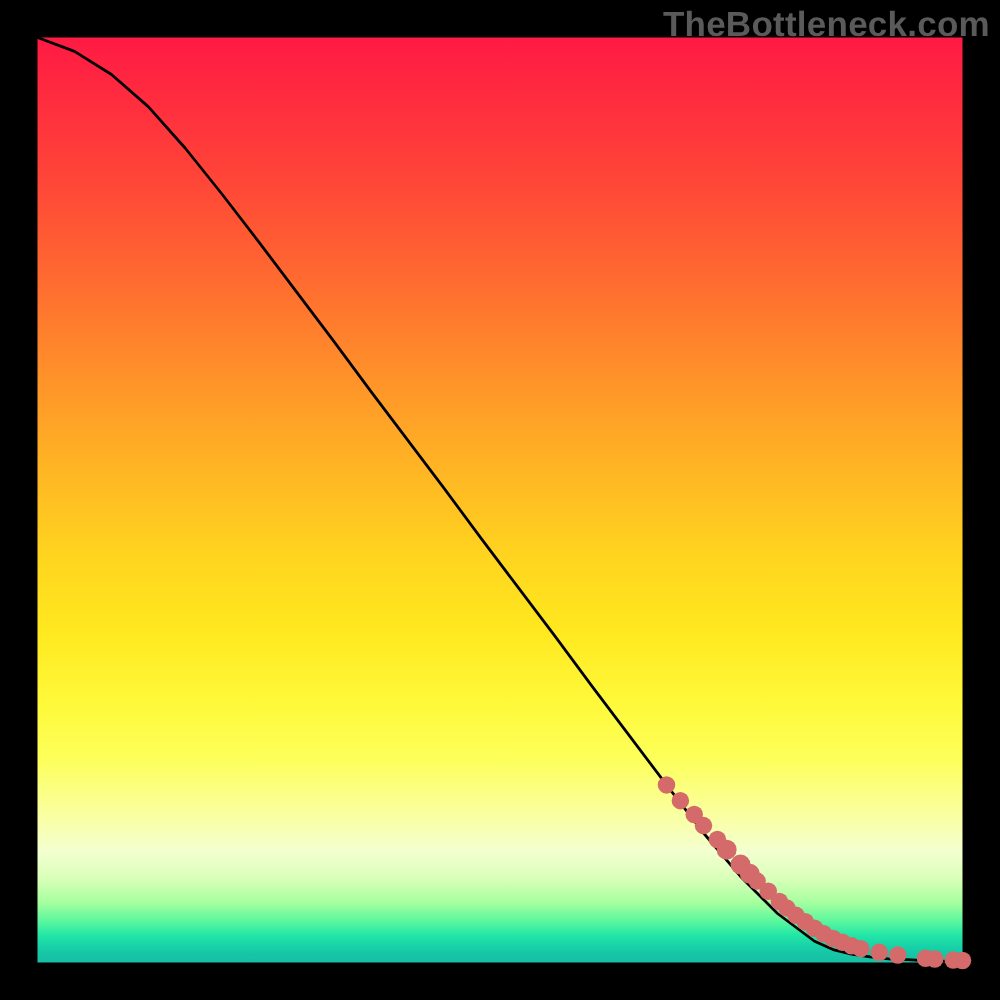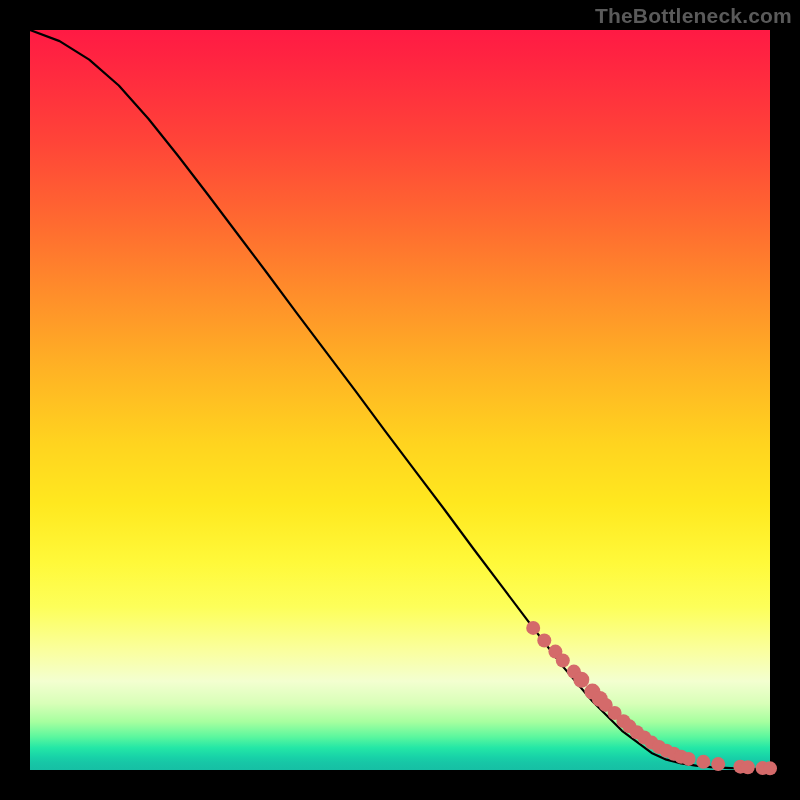--- a/index.html
+++ b/index.html
@@ -54,21 +54,21 @@
   .dot {
     fill: #d46a6a;
     stroke: #d46a6a;
     stroke-width: 0;
   }
   .attrib {
     position: absolute;
     top: 4px;
     right: 8px;
     font-family: Arial, Helvetica, sans-serif;
-    font-size: 21px;
+    font-size: 28px;
     font-weight: 600;
     color: #5a5a5a;
     letter-spacing: 0.2px;
   }
 </style>
 </head>
 <body>
 
 <div class="frame">
   <div class="attrib">TheBottleneck.com</div>

